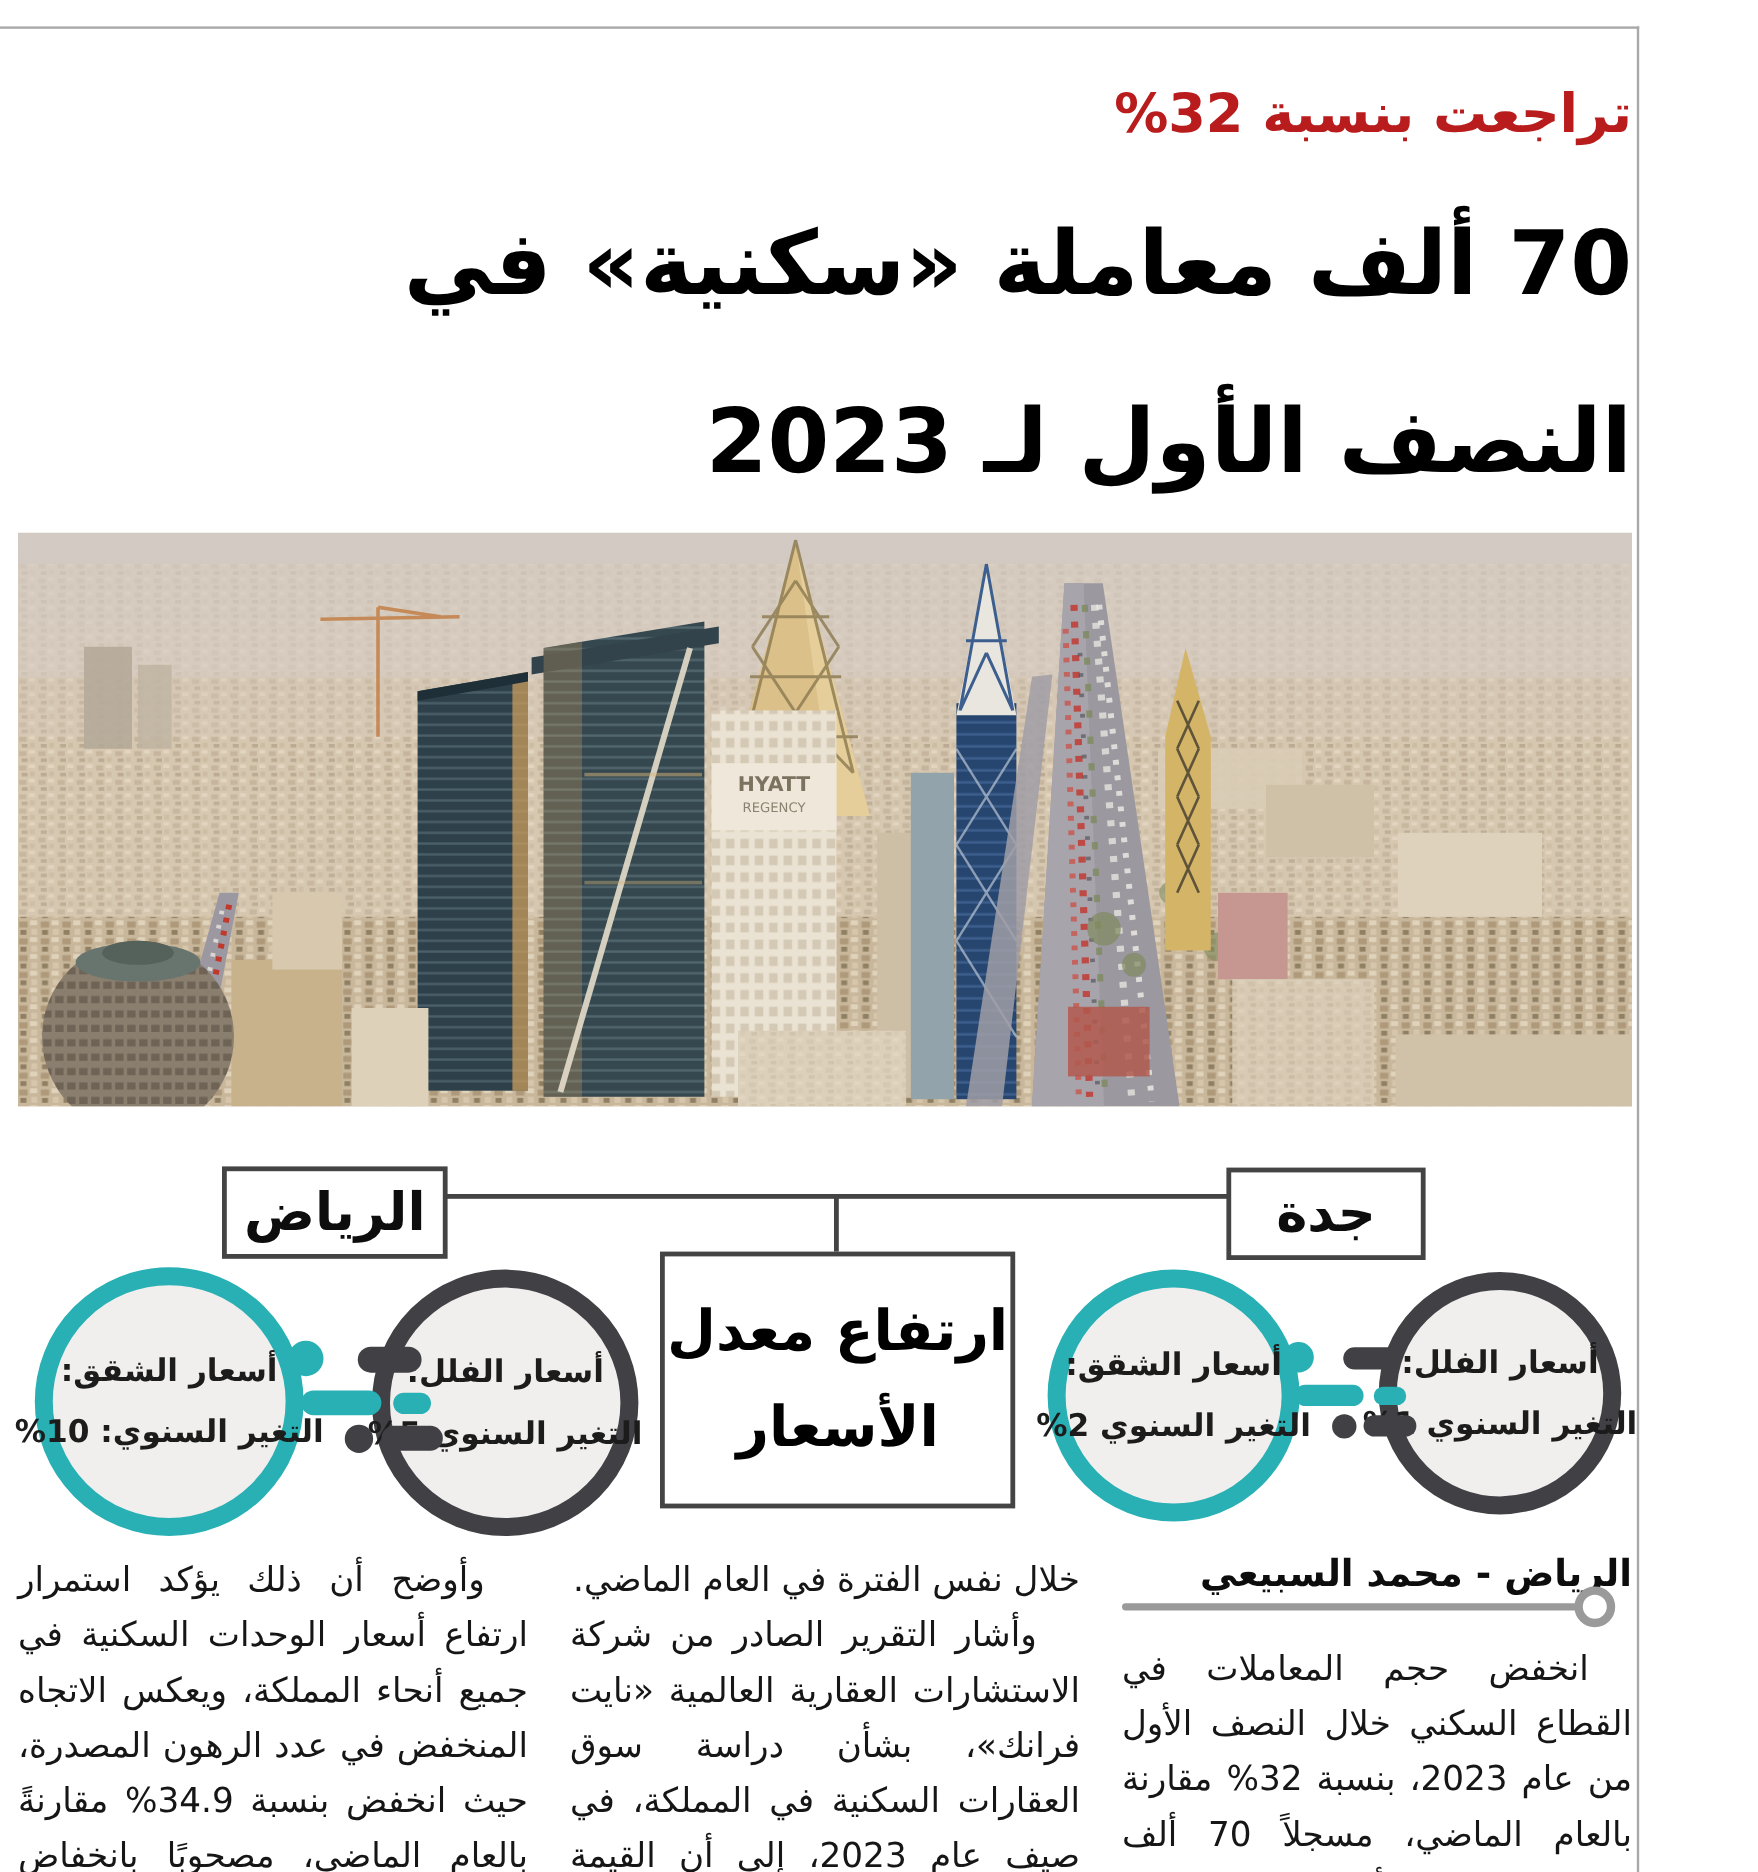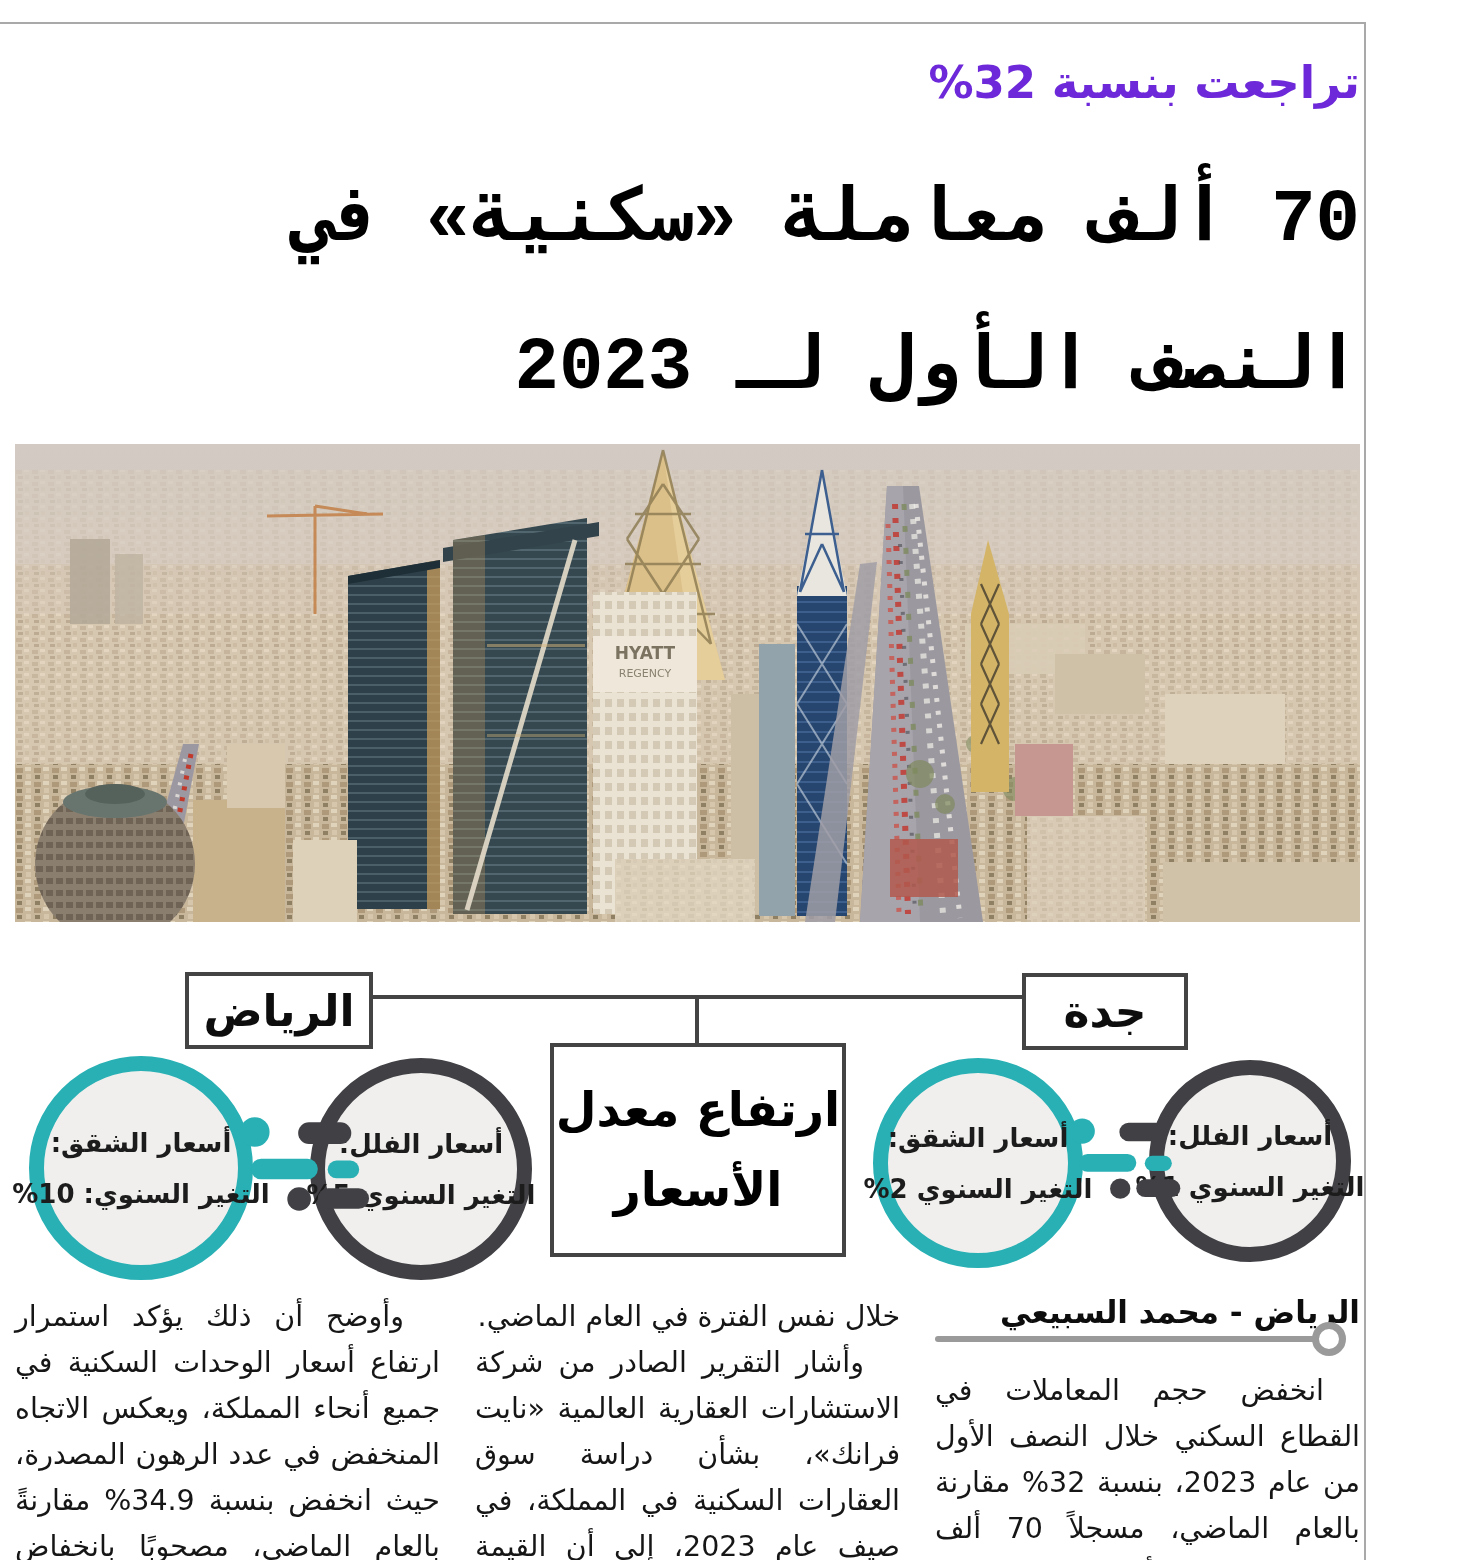--- a/index.html
+++ b/index.html
@@ -4,28 +4,28 @@
 <style>
   html,body{margin:0;padding:0;background:#ffffff;}
   .page{
     position:relative;width:1465px;height:1560px;background:#ffffff;
     font-family:"DejaVu Sans",sans-serif;overflow:hidden;color:#1a1a1a;
   }
   .top-rule{position:absolute;left:0;top:22px;width:1366px;height:2px;background:#a9a9a9;}
   .side-rule{position:absolute;left:1364px;top:22px;width:2px;height:1538px;background:#a9a9a9;}
 
   .kicker{
-    position:absolute;top:56px;right:105px;direction:rtl;text-align:right;
-    font-size:45px;font-weight:bold;color:#6d28d9;
+    position:absolute;top:68px;right:105px;direction:rtl;text-align:right;
+    font-size:45px;font-weight:bold;color:#b91c1c;
   }
   .headline{
     position:absolute;top:146px;right:105px;margin:0;direction:rtl;text-align:right;
     font-size:74px;font-weight:bold;color:#000;line-height:148px;letter-spacing:-1px;
   }
-  .headline span{display:block;font-family:Liberation Mono, monospace;}
+  .headline span{display:block;}
 
   .photo{position:absolute;left:15px;top:444px;width:1345px;height:478px;overflow:hidden;background:#d5c8b6;}
 
   
   .city-box{
     position:absolute;border:4px solid #444;background:#fff;direction:rtl;
     display:flex;align-items:center;justify-content:center;
     font-size:44px;font-weight:bold;color:#0d0d0d;box-sizing:border-box;
   }
   #riyadh-box{left:185px;top:972px;width:188px;height:77px;}

